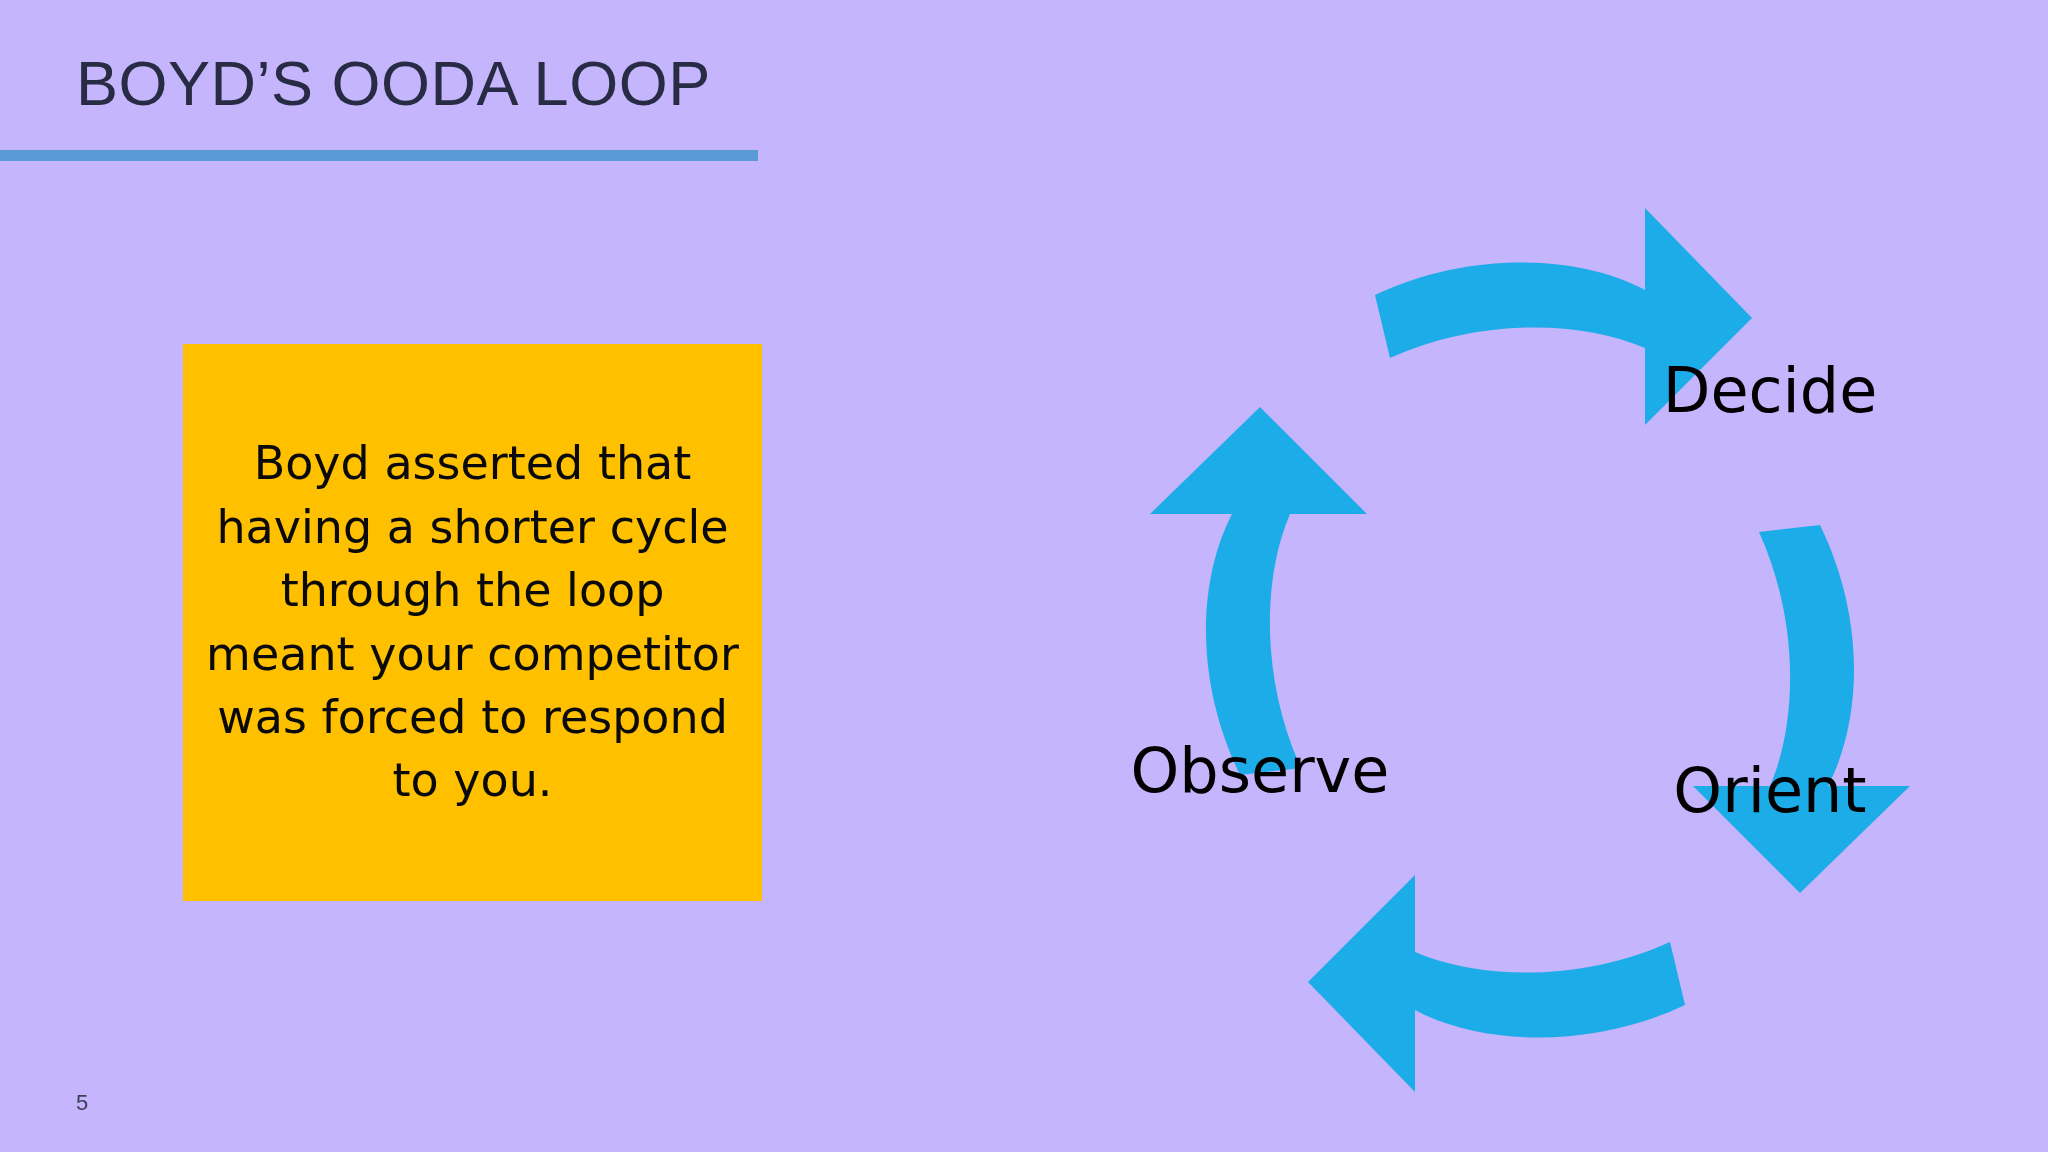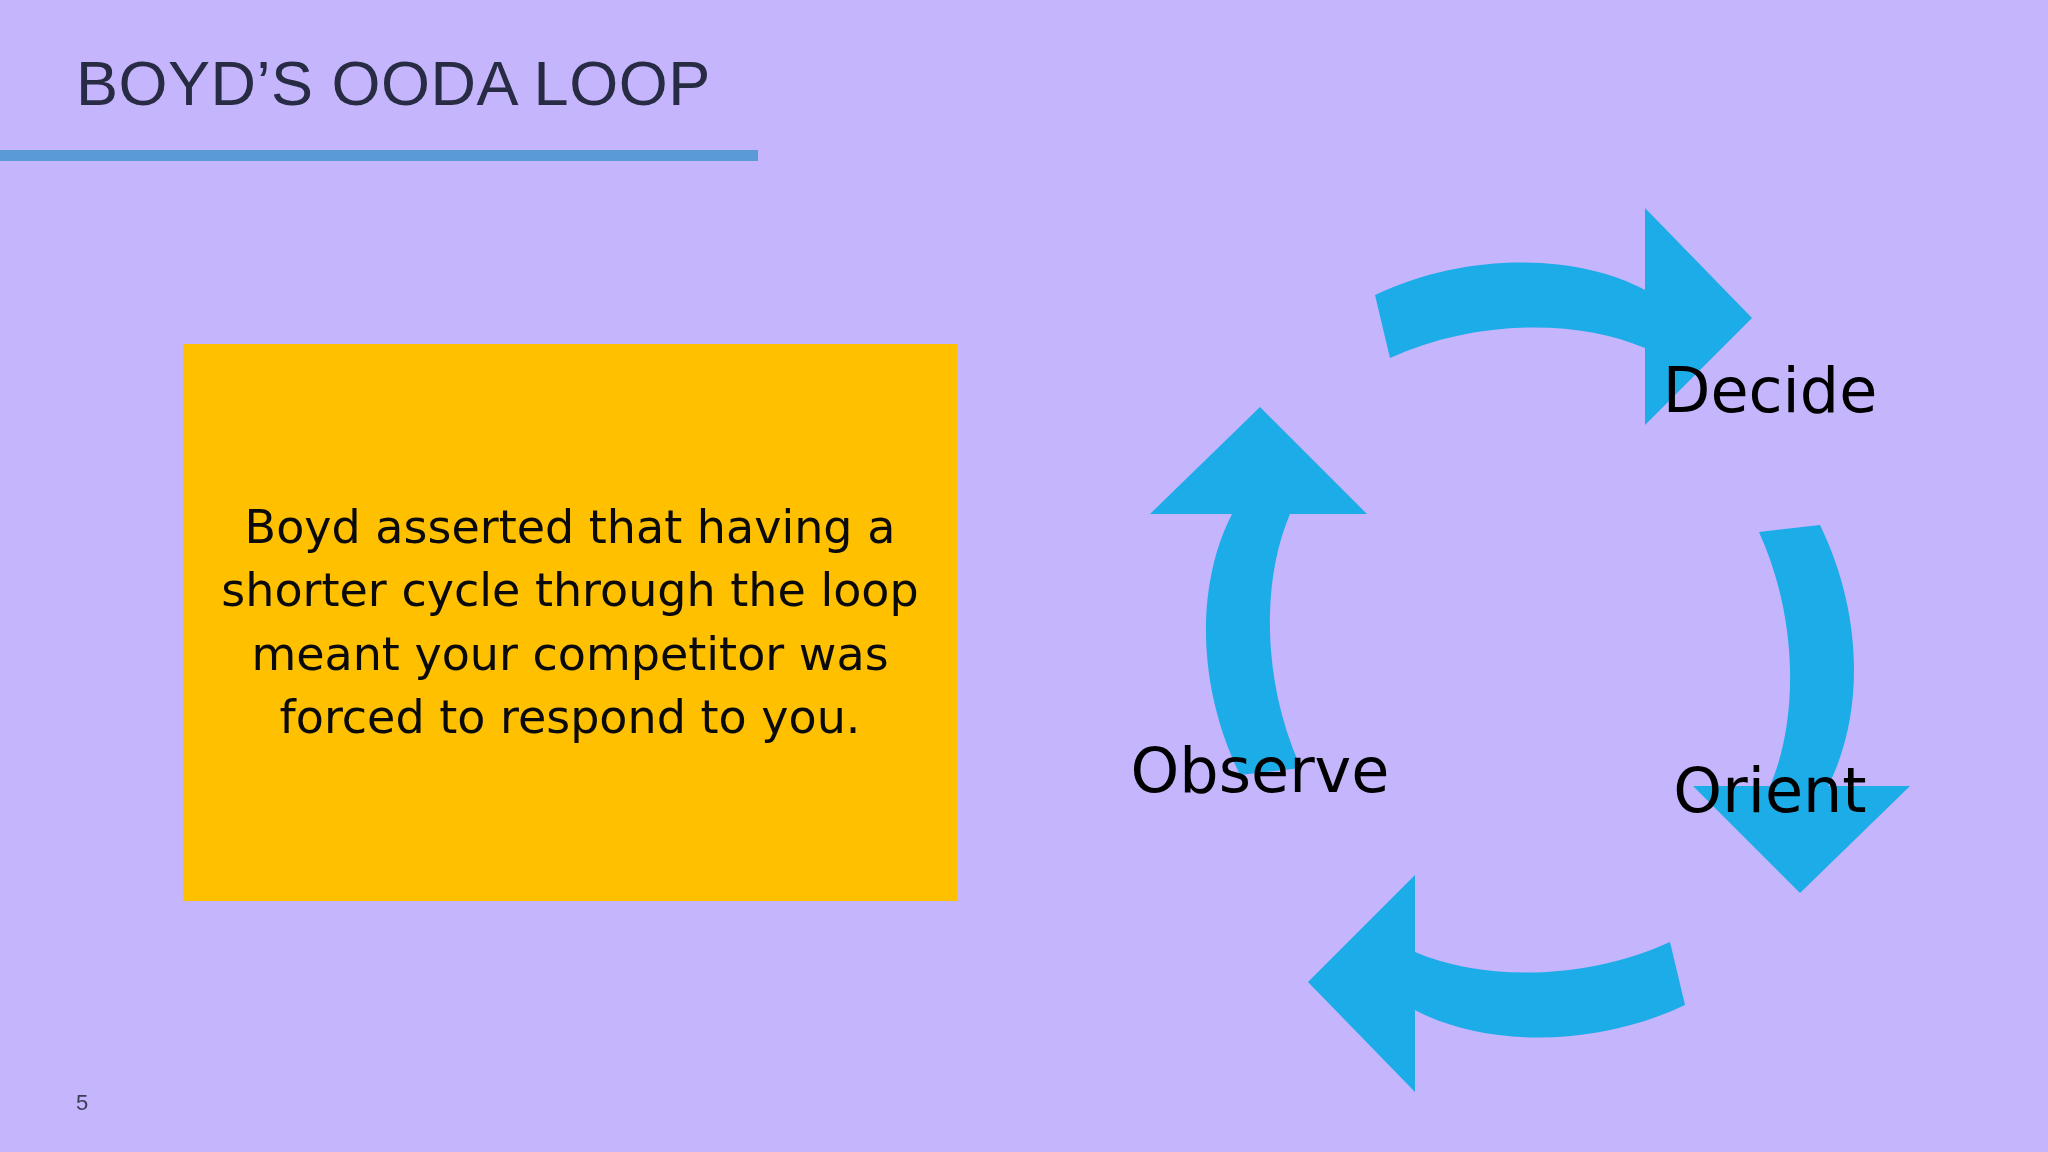--- a/index.html
+++ b/index.html
@@ -45,21 +45,21 @@
     width: 758px;
     height: 11px;
     background: #5b9bd5;
   }
 
   
   #callout-box {
     position: absolute;
     left: 183px;
     top: 344px;
-    width: 774px;
+    width: 579px;
     height: 557px;
     background: #ffc000;
     display: flex;
     align-items: center;
     justify-content: flex-start;
     box-sizing: border-box;
     padding: 0 22px;
   }
   #callout-text {
     font-family: "DejaVu Sans", sans-serif;

